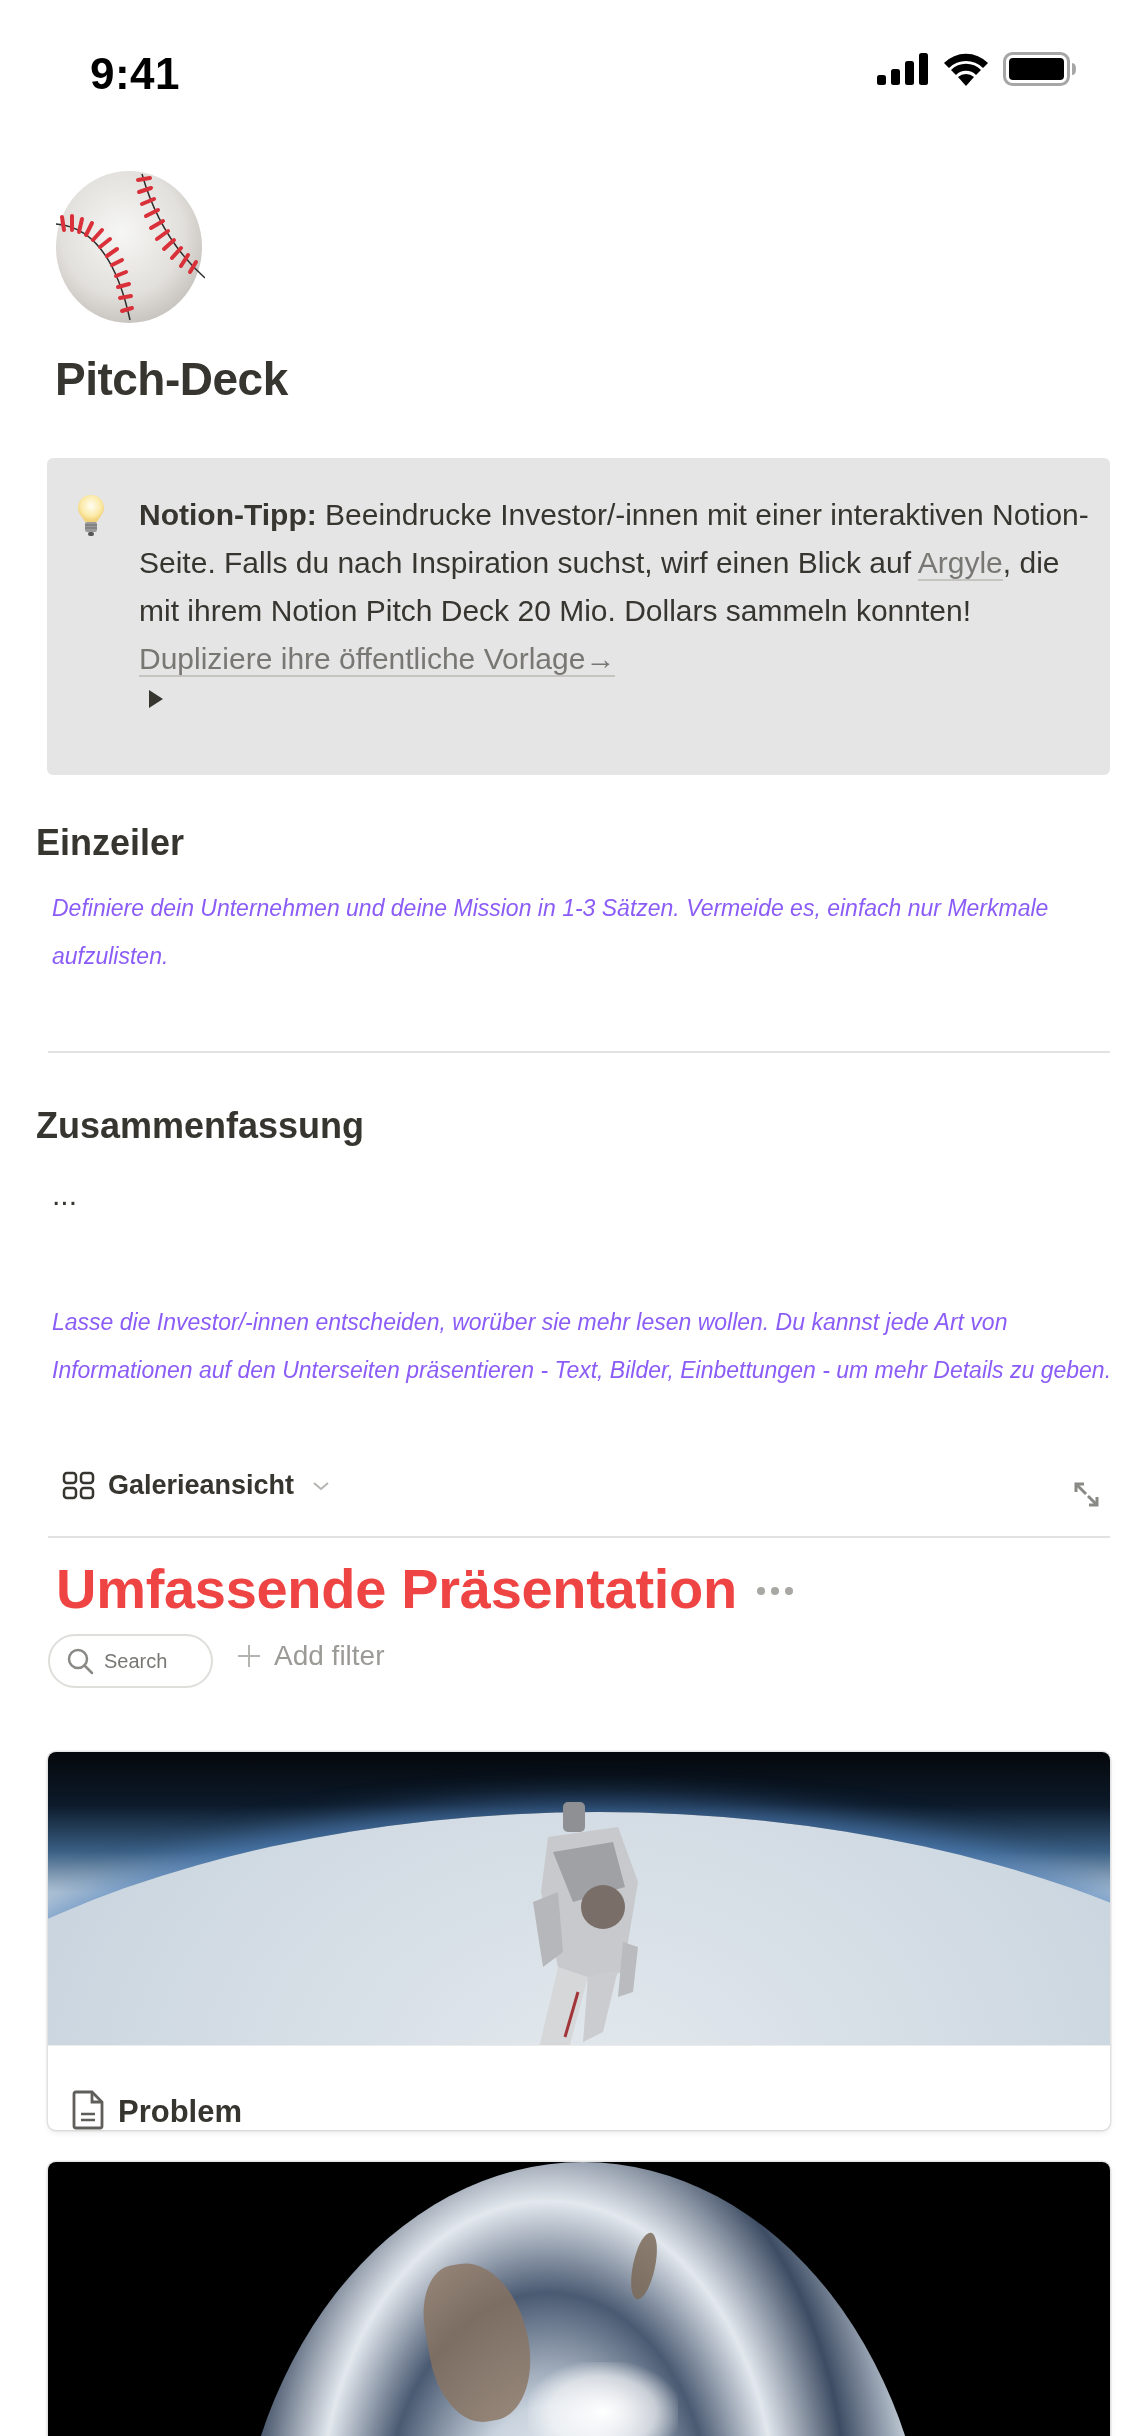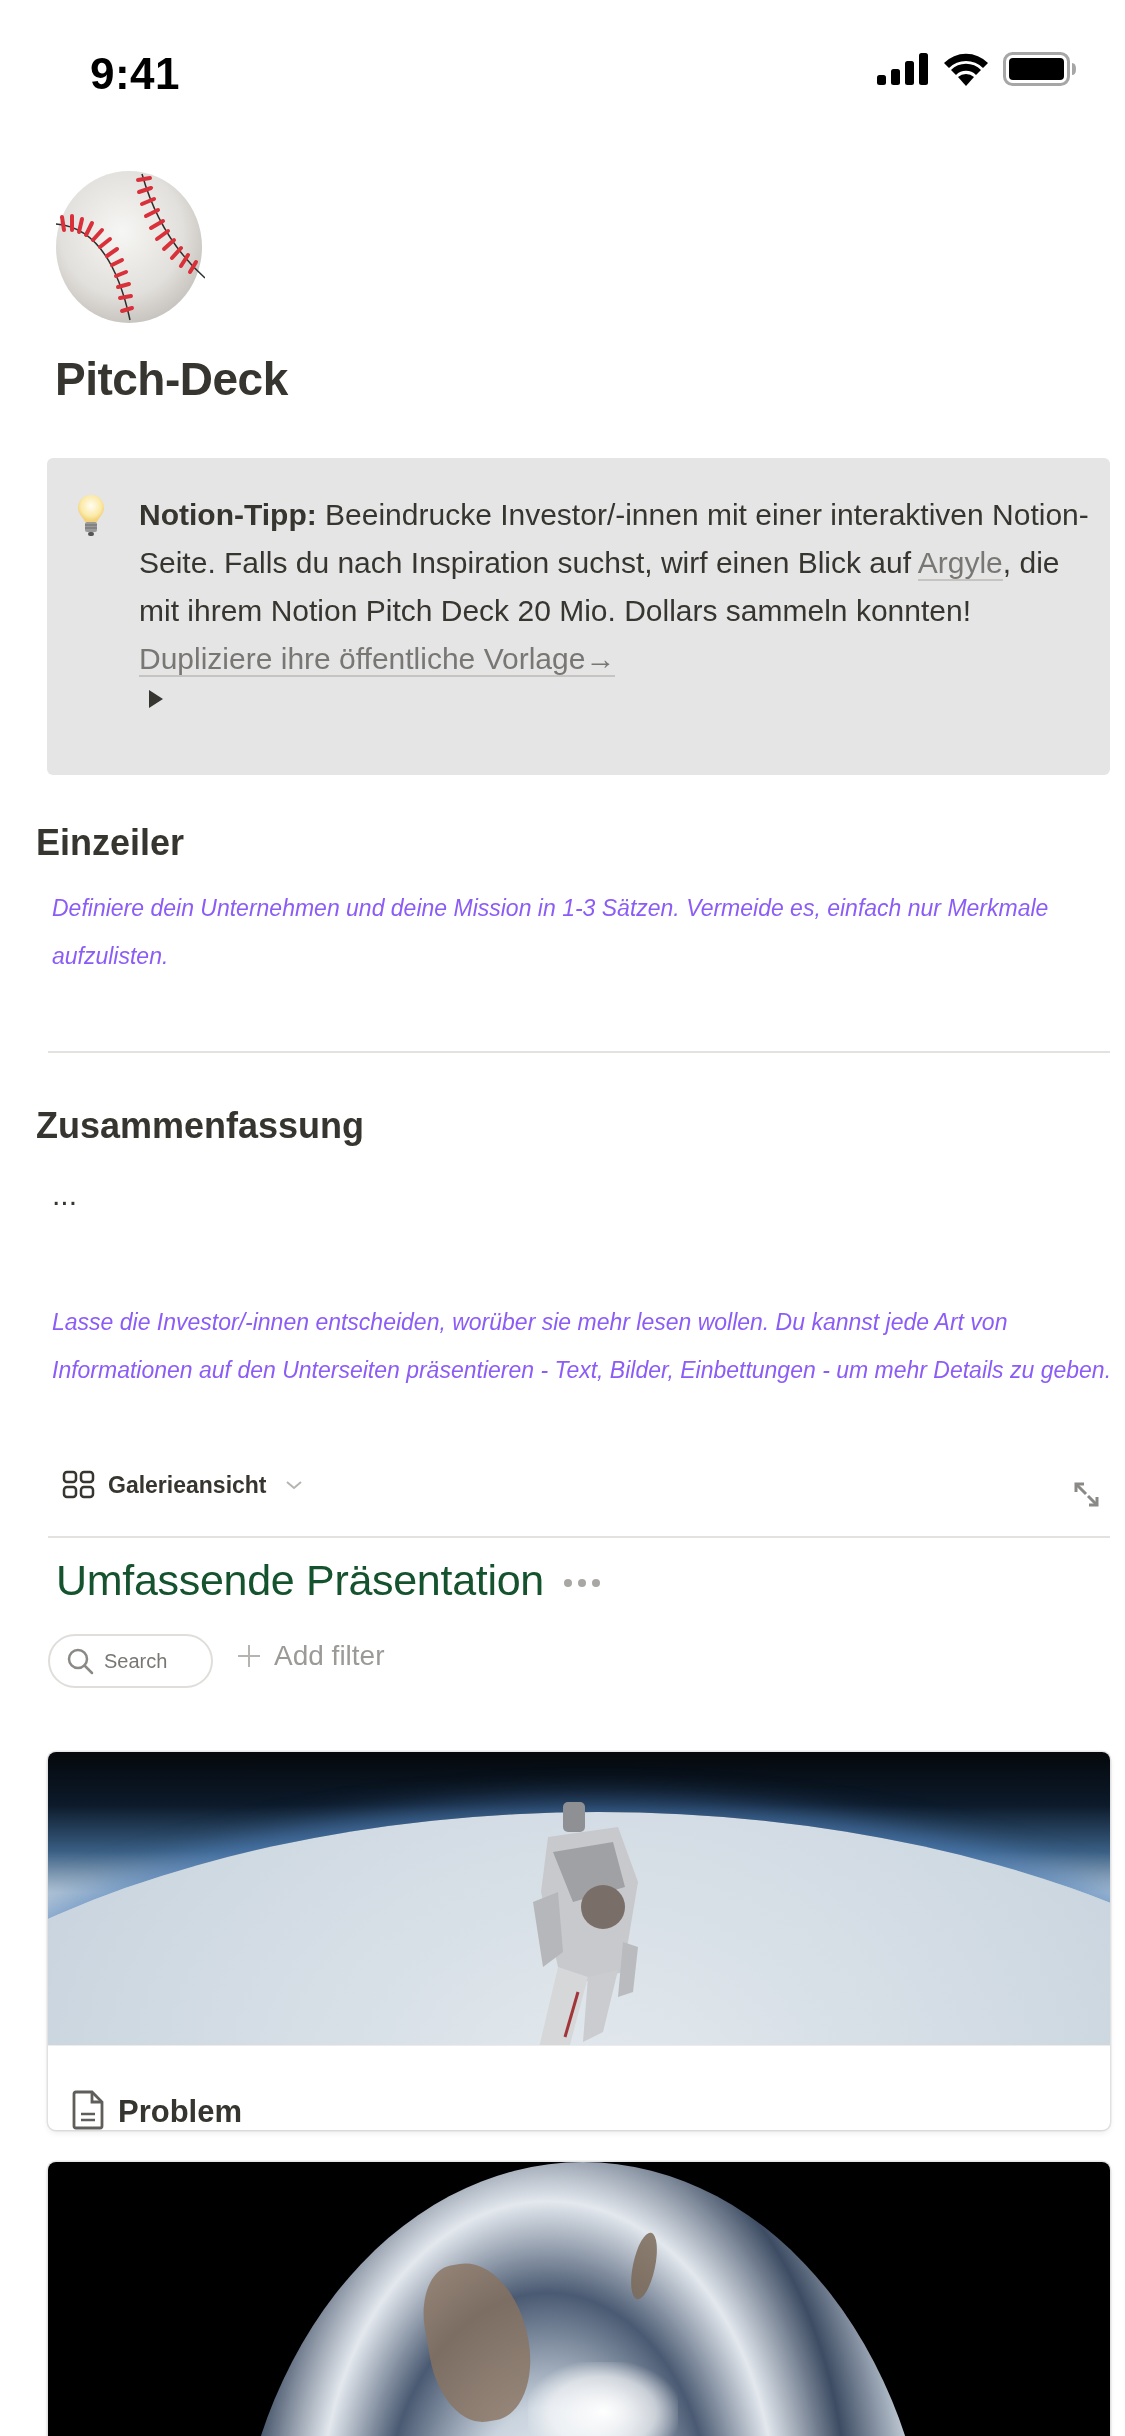--- a/index.html
+++ b/index.html
@@ -26,25 +26,25 @@
   .toggle-triangle { width: 0; height: 0; border-top: 9px solid transparent; border-bottom: 9px solid transparent; border-left: 14px solid #37352f; margin-right: 30px; margin-left: 2px; }
 
   
   .heading { position: absolute; left: 36px; font-size: 36px; font-weight: bold; color: #37352f; }
   .italic-text { position: absolute; left: 52px; width: 1060px; font-size: 23px; line-height: 48px; font-style: italic; color: #8b5cf6; }
   .plain-text { position: absolute; left: 52px; font-size: 30px; color: #37352f; }
   .divider { position: absolute; left: 48px; width: 1062px; height: 2px; background: #e3e2e0; }
 
   
   .view-bar { position: absolute; left: 62px; top: 1470px; display: flex; align-items: center; gap: 12px; }
-  .view-label { font-size: 23px; font-weight: bold; color: #37352f; text-align: right; }
+  .view-label { font-size: 27px; font-weight: bold; color: #37352f; text-align: right; }
   .chev { color: #b5b4b1; font-size: 22px; margin-left: 6px; }
   .expand-icon { position: absolute; left: 1070px; top: 1478px; width: 32px; height: 32px; }
 
-  .db-title { position: absolute; left: 56px; top: 1556px; font-size: 43px; font-weight: normal; color: #14532d; display: flex; align-items: center; letter-spacing: -0.3px; }
+  .db-title { position: absolute; left: 56px; top: 1556px; font-size: 56px; font-weight: bold; color: #ef4444; display: flex; align-items: center; letter-spacing: -0.3px; }
   .db-more { display: flex; gap: 6px; margin-left: 20px; margin-top: 4px; }
   .db-more span { width: 8px; height: 8px; border-radius: 50%; background: #a8a7a4; display: block; }
 
   .search-pill { position: absolute; left: 48px; top: 1634px; width: 165px; height: 54px; border: 2px solid #dfdedb; border-radius: 28px; display: flex; align-items: center; padding-left: 16px; gap: 10px; font-size: 20px; color: #787774; }
   .add-filter { position: absolute; left: 236px; top: 1640px; display: flex; align-items: center; gap: 12px; font-size: 28px; color: #9b9a97; }
 
   
   .card { position: absolute; left: 48px; width: 1062px; border-radius: 8px; overflow: hidden; background: #fff; box-shadow: 0 0 0 1.5px rgba(15,15,15,0.09), 0 3px 6px rgba(15,15,15,0.08); }
   .card1 { top: 1752px; height: 378px; }
   .card2 { top: 2162px; height: 300px; }

